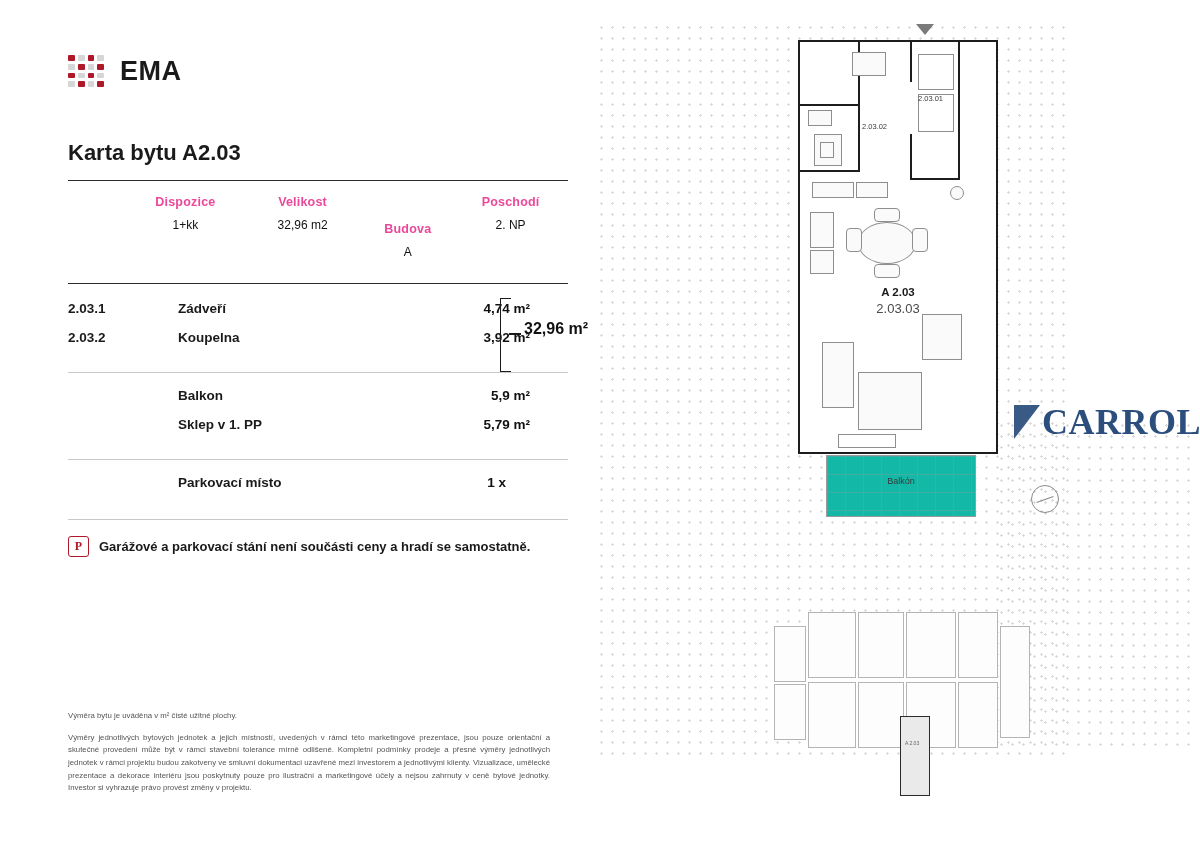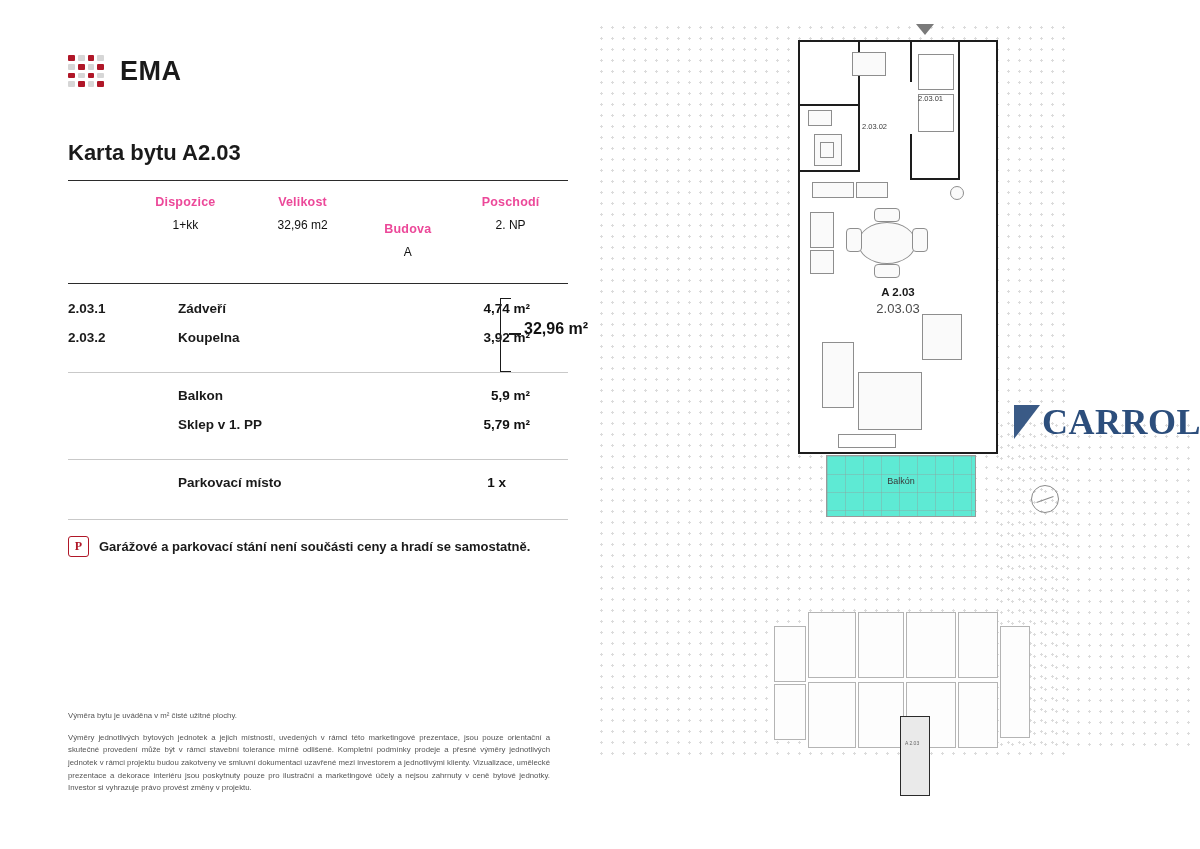--- a/index.html
+++ b/index.html
@@ -68,21 +68,21 @@
   .wall{position:absolute;background:#1d1d1d;}
   .thinbox{position:absolute;border:1px solid #8e8e8e;background:#fafafa;}
   .thinbox.nofill{background:transparent;}
   .roomlabel{position:absolute;font-size:7.5px;color:#3a3a3a;}
   .aptlabel{position:absolute;text-align:center;width:100%;}
   .aptlabel .big{font-size:11.5px;font-weight:700;color:#1a1a1a;}
   .aptlabel .small{font-size:13px;color:#4a4a4a;margin-top:3px;}
 
   .arrow-down{position:absolute;left:320px;top:24px;width:0;height:0;border-left:9px solid transparent;border-right:9px solid transparent;border-top:11px solid #7a7a7a;}
 
-  .balcony{position:absolute;left:230px;top:455px;width:148px;height:60px;border:1px solid #9a9a9a;background:#5eead4;}
+  .balcony{position:absolute;left:230px;top:455px;width:148px;height:60px;border:1px solid #9a9a9a;background:#14b8a6;}
   .balcony .lbl{position:absolute;left:0;right:0;top:20px;text-align:center;font-size:9px;color:#3a3a3a;}
   .balcony .hatch{position:absolute;inset:0;background-image:linear-gradient(to right,rgba(150,150,150,.35) 1px,transparent 1px),linear-gradient(to bottom,rgba(150,150,150,.35) 1px,transparent 1px);background-size:18px 18px;}
 
   .compass{position:absolute;left:435px;top:485px;width:26px;height:26px;border-radius:50%;border:1px solid #8b8b8b;}
   .compass .ln{position:absolute;left:4px;top:13px;width:18px;height:1px;background:#8b8b8b;transform:rotate(-20deg);}
 
   
   .keyplan{position:absolute;left:178px;top:612px;width:254px;height:190px;}
   .kp-unit{position:absolute;border:1px solid #b4b4b4;background:#fdfdfd;}
   .kp-high{position:absolute;border:1.6px solid #2a2a2a;background:#eaeaea;}

